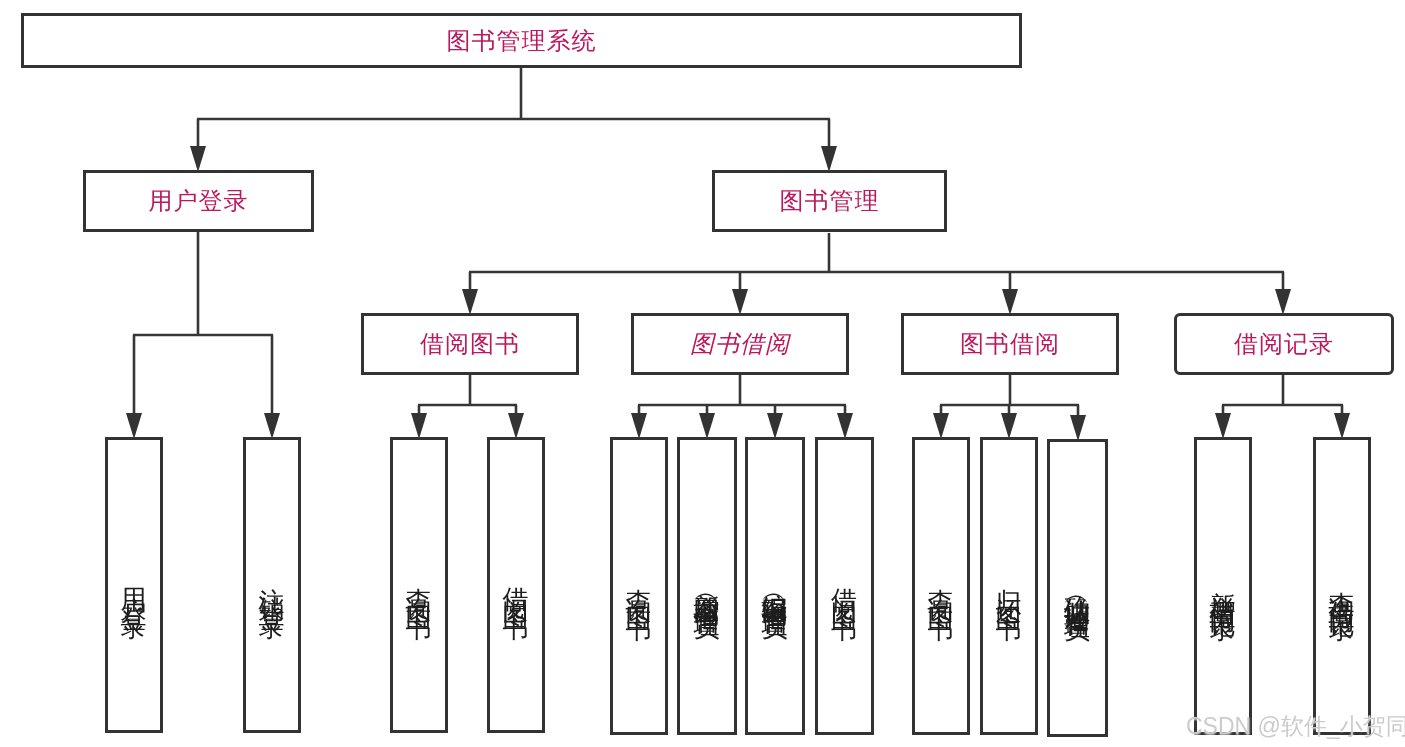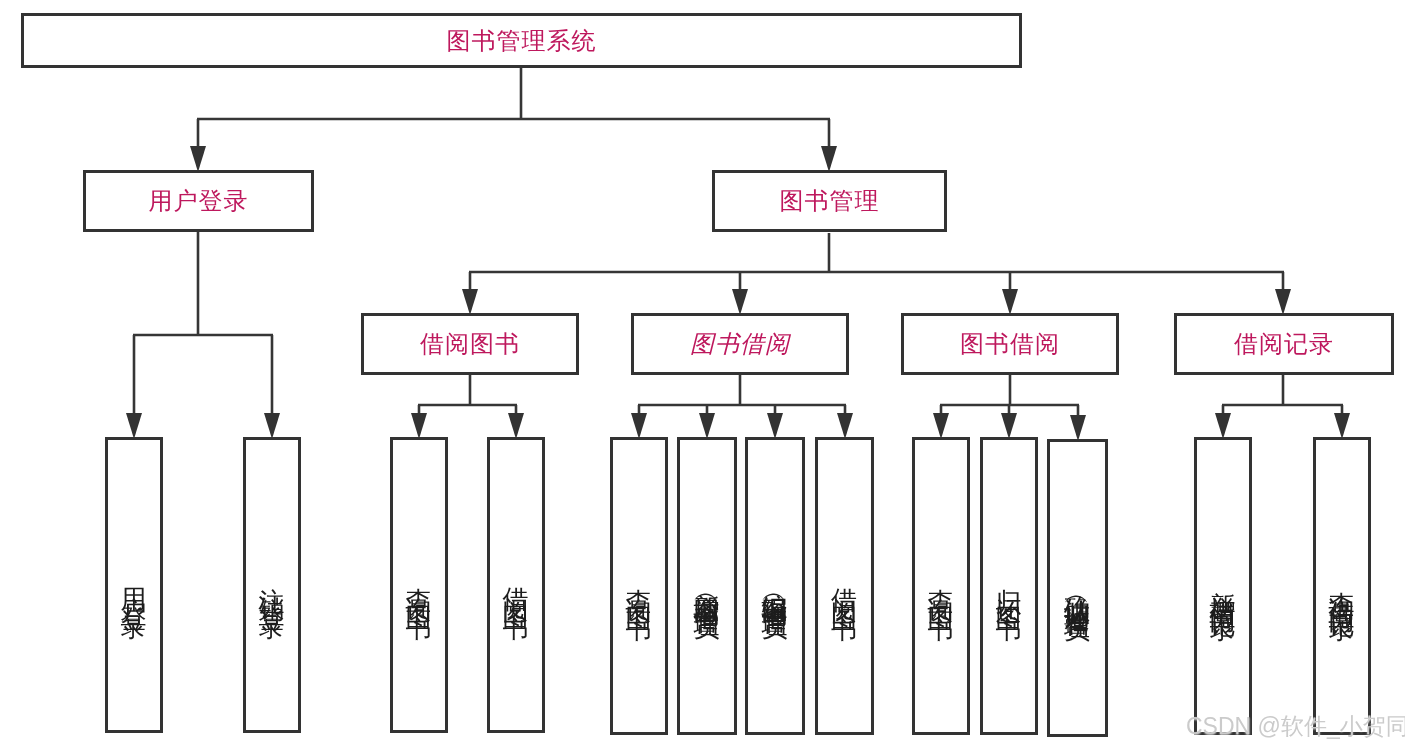--- a/index.html
+++ b/index.html
@@ -122,21 +122,21 @@
 
   <div class="box" style="left:361px;top:313px;width:218px;height:62px;">
     <span class="hlabel">借阅图书</span>
   </div>
   <div class="box" style="left:631px;top:313px;width:218px;height:62px;font-style:italic;">
     <span class="hlabel">图书借阅</span>
   </div>
   <div class="box" style="left:901px;top:313px;width:218px;height:62px;">
     <span class="hlabel">图书借阅</span>
   </div>
-  <div class="box" style="left:1174px;top:313px;width:220px;height:62px;">
+  <div class="box" style="left:1174px;top:313px;width:220px;height:62px;border-radius:6px;">
     <span class="hlabel">借阅记录</span>
   </div>
 
   <div class="box" style="left:105px;top:437px;width:58px;height:296px;">
     <span class="vlabel sp-s">用户登录</span>
   </div>
   <div class="box" style="left:243px;top:437px;width:58px;height:296px;">
     <span class="vlabel sp-s">注销登录</span>
   </div>
 

